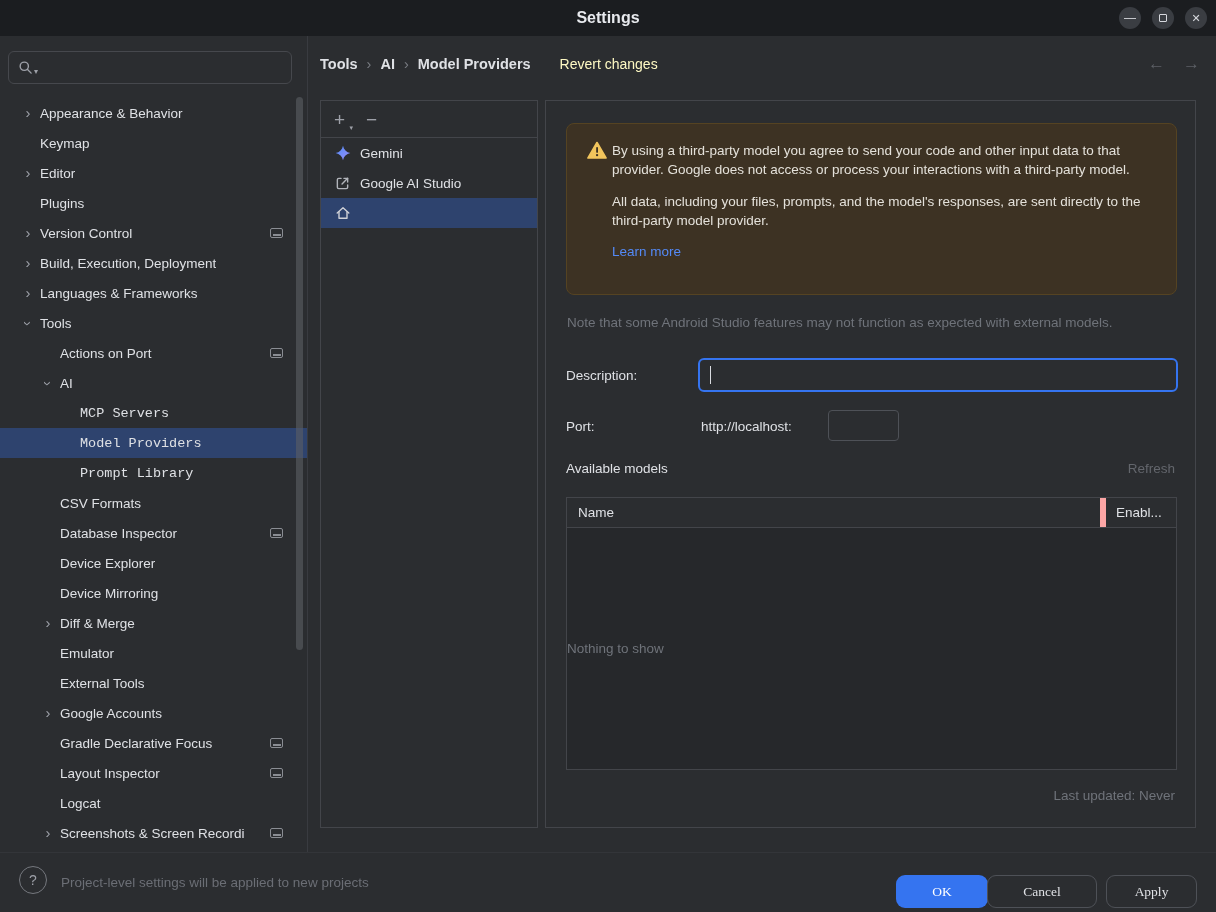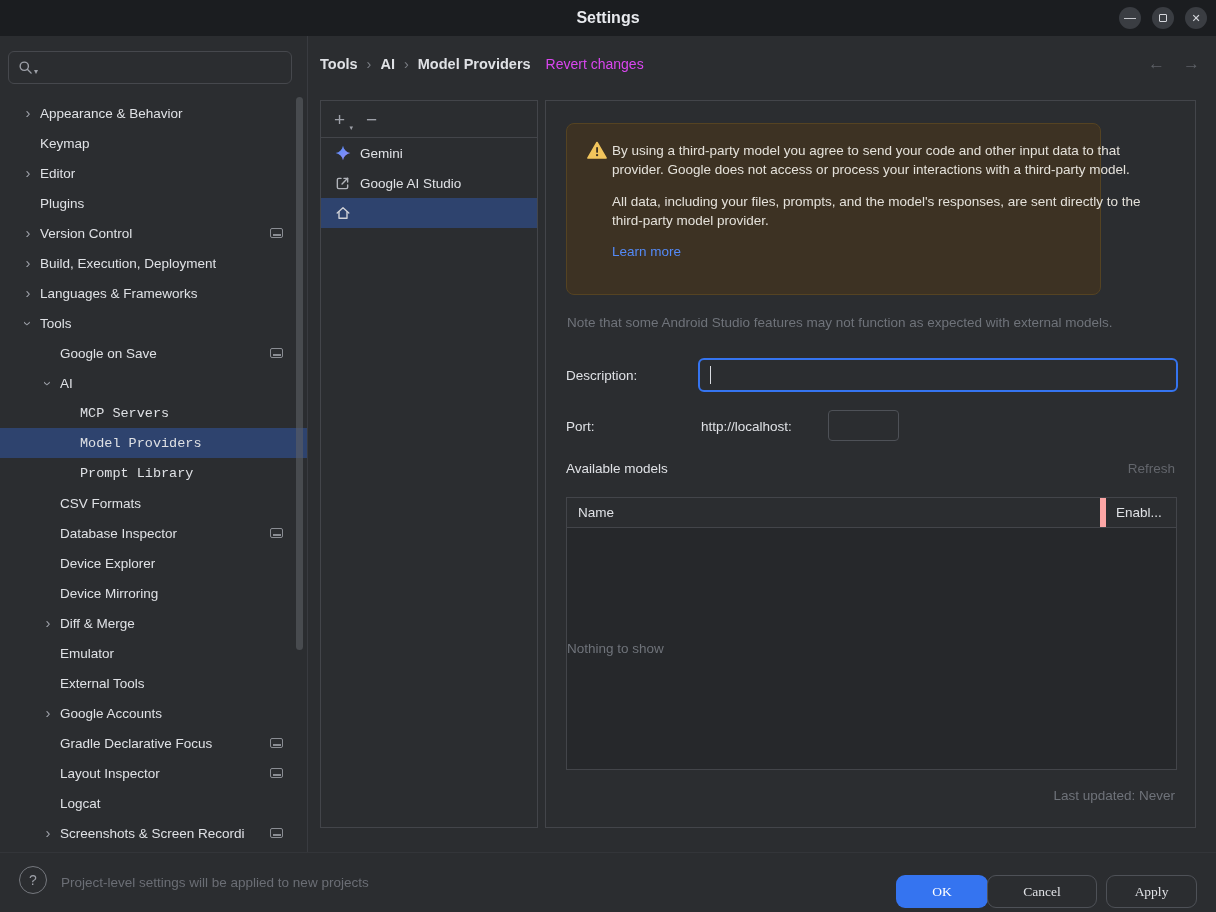--- a/index.html
+++ b/index.html
@@ -40,38 +40,38 @@
     border:1px solid #8a8d93; border-radius:2px; position:relative; }
   .screen-badge::after { content:''; position:absolute; left:1.5px; right:1.5px; bottom:1px;
     height:2px; background:#8a8d93; }
   .tree-scrollbar { position:absolute; top:61px; right:4px; width:7px; height:553px;
     background:#5c5f64; opacity:.6; border-radius:4px; cursor:pointer; }
   
   .breadcrumb-bar { position:absolute; left:320px; top:52px; height:24px; display:flex;
     align-items:center; font-size:14.5px; }
   .bc-item { font-weight:700; color:#dfe1e5; cursor:pointer; }
   .bc-sep { color:#7a7d83; margin:0 9px; font-weight:400; }
-  .revert-link { color:#d946ef; font-weight:400; margin-left:15px; cursor:pointer; font-size:14px; }
+  .revert-link { color:#fef9c3; font-weight:400; margin-left:29px; cursor:pointer; font-size:14px; }
   .nav-arrows { position:absolute; right:16px; top:54px; display:flex; gap:18px;
     color:#5d6066; font-size:17px; }
   .nav-arrows span { cursor:pointer; }
   
   .provider-panel { position:absolute; left:320px; top:100px; width:218px; height:728px;
     border:1px solid #43454a; background:#2b2d30; }
   .provider-toolbar { height:37px; border-bottom:1px solid #43454a; display:flex;
     align-items:center; padding:0 13px; gap:21px; color:#9da0a8; }
   .tb-btn { cursor:pointer; font-size:19px; line-height:1; position:relative; }
   .plus-caret { position:absolute; right:-8px; bottom:-2px; font-size:7px; }
   .provider-row { height:30px; display:flex; align-items:center; padding:0 13px; gap:9px; cursor:pointer; }
   .provider-row.selected { background:#2e436e; }
   .p-icon { width:17px; height:17px; flex:none; display:flex; align-items:center; justify-content:center; }
   
   .detail-panel { position:absolute; left:545px; top:100px; width:651px; height:728px;
     border:1px solid #43454a; background:#2b2d30; }
-  .warning-banner { position:absolute; left:20px; top:22px; width:535px; height:172px;
+  .warning-banner { position:absolute; left:20px; top:22px; width:611px; height:172px;
     background:#3d3223; border:1px solid #554322; border-radius:8px; padding:17px 20px 0 20px; }
   .warning-icon { position:absolute; left:20px; top:17px; }
   .warning-text { margin-left:25px; width:547px; line-height:1.42; color:#e4e1da; }
   .warning-text p + p { margin-top:13px; }
   .learn-more { display:inline-block; margin-left:25px; margin-top:13px; color:#548af7; cursor:pointer; }
   .note-text { position:absolute; left:21px; top:214px; color:#6f737a; }
   .field-label { position:absolute; left:20px; color:#dfe1e5; }
   .desc-label { top:267px; }
   .desc-input-wrap { position:absolute; left:152px; top:257px; width:480px; height:34px; }
   .desc-input { width:100%; height:100%; background:#2b2d30; border:2px solid #3574f0;
@@ -169,21 +169,21 @@
     <span class="tree-label">Languages &amp; Frameworks</span>
 
   </div>
       <div class="tree-row lvl0">
     <span class="chevron expanded">›</span>
     <span class="tree-label">Tools</span>
 
   </div>
       <div class="tree-row lvl1">
     <span class="chevron hidden">›</span>
-    <span class="tree-label">Google on Save</span>
+    <span class="tree-label">Actions on Port</span>
     <span class="screen-badge"></span>
   </div>
       <div class="tree-row lvl1">
     <span class="chevron expanded">›</span>
     <span class="tree-label">AI</span>
 
   </div>
       <div class="tree-row lvl2">
     <span class="chevron hidden">›</span>
     <span class="tree-label">MCP Servers</span>

